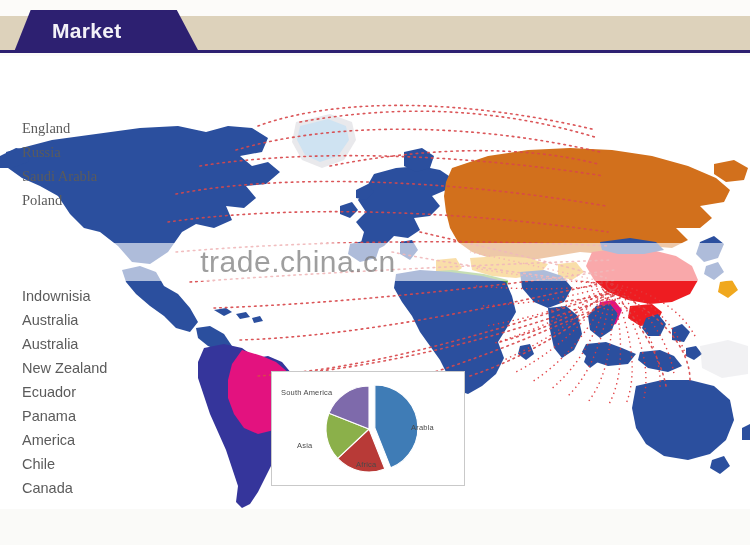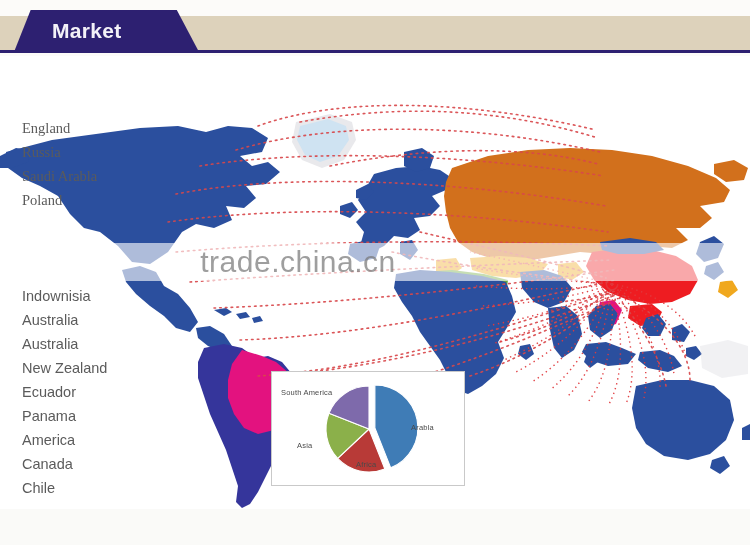--- a/index.html
+++ b/index.html
@@ -294,22 +294,22 @@
   </div>
 
   <div class="country-list country-list-b">
     <span class="country-item">Indownisia</span>
     <span class="country-item">Australia</span>
     <span class="country-item">Australia</span>
     <span class="country-item">New Zealand</span>
     <span class="country-item">Ecuador</span>
     <span class="country-item">Panama</span>
     <span class="country-item">America</span>
+    <span class="country-item">Chile</span>
     <span class="country-item">Canada</span>
-    <span class="country-item">Chile</span>
   </div>
 
   <div class="watermark-band"></div>
   <div class="watermark-text">trade.china.cn</div>
 
   <div class="pie-inset">
     <svg class="pie-svg" viewBox="0 0 194 115">
         <g>
           <path d="M102.89372350437213,55.87571211248565 L102.89372350437213,12.875712112485651 A43,43 0 0 1 118.72307926981328,95.85610100568047 Z" fill="#3f7cb6" stroke="#ffffff" stroke-width="1.1"></path>
           <path d="M97,57 L112.82935576544115,96.98038889319481 A43,43 0 0 1 65.6543490208793,86.4355255549336 Z" fill="#b83a37" stroke="#ffffff" stroke-width="1.1"></path>

